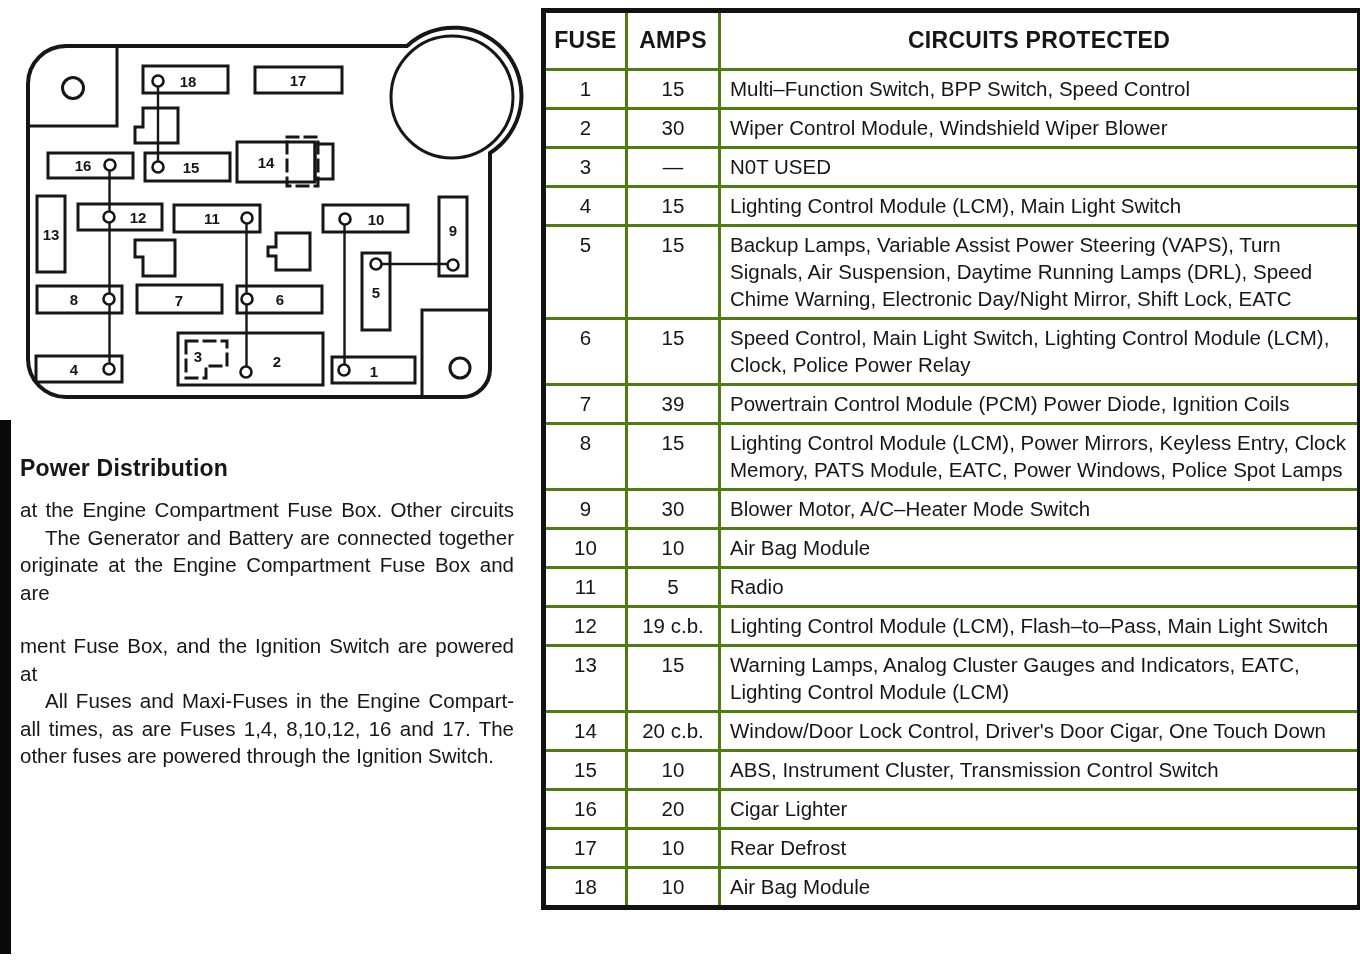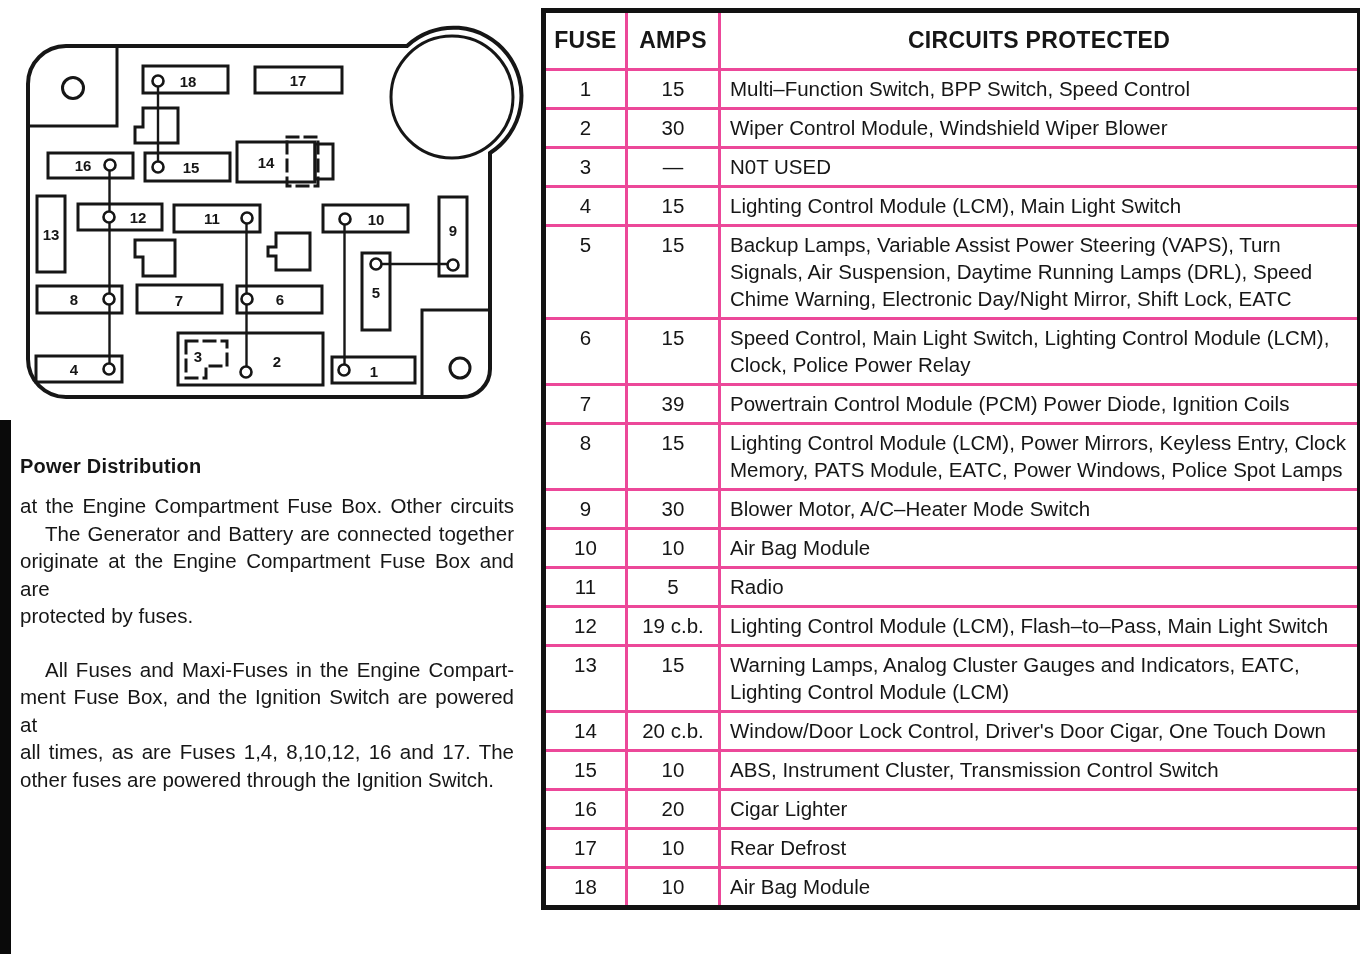--- a/index.html
+++ b/index.html
@@ -10,33 +10,33 @@
   }
   
   .scan-bar { position:absolute; left:0; top:420px; width:11px; height:534px; background:#0a0a0a; }
 
   
   svg.diagram { position:absolute; left:0; top:0; }
   svg.diagram text { font-family:"Liberation Sans", sans-serif; font-weight:bold; font-size:15px; fill:#161616; }
 
   
   .textblock { position:absolute; left:20px; top:455px; width:494px; }
-  .textblock h2 { margin:0 0 14px 0; font-size:20px; letter-spacing:.2px; }
+  .textblock h2 { margin:0 0 14px 0; font-size:23px; letter-spacing:.2px; }
   .para { font-size:20.5px; line-height:27.5px; margin:0 0 26px 0; }
   .line { text-align:justify; text-align-last:justify; }
   .line.last { text-align-last:left; }
   .line.first { text-indent:25px; }
 
   
   table.fuse-table {
     position:absolute; left:541px; top:8px; width:816px;
     border-collapse:collapse; table-layout:fixed; background:#fff;
     border:5px solid #121212;
   }
-  .fuse-table th, .fuse-table td { border:3px solid #ec4899; }
+  .fuse-table th, .fuse-table td { border:3px solid #4d7c0f; }
   .fuse-table th { font-size:23px; padding:14px 4px; text-align:center; letter-spacing:.3px; }
   .fuse-table td { font-size:20.5px; line-height:27px; padding:4px 10px 5px 9px; vertical-align:top; }
   .fuse-table td.num { text-align:center; padding-left:2px; padding-right:2px; }
   col.c1 { width:83px; } col.c2 { width:93px; } col.c3 { width:640px; }
 </style>
 </head>
 <body>
 
 <div class="scan-bar"></div>
 
@@ -121,25 +121,24 @@
     <text x="188" y="81">18</text>
   </g>
 </svg>
 
 <div class="textblock">
   <h2>Power Distribution</h2>
   <div class="para">
       <div class="line">at the Engine Compartment Fuse Box. Other circuits</div>
       <div class="line first">The Generator and Battery are connected together</div>
       <div class="line">originate at the Engine Compartment Fuse Box and are</div>
-      <div class="line last">protected by fuses.</div>
     </div>
   <div class="para">
+      <div class="line">ment Fuse Box, and the Ignition Switch are powered at</div>
       <div class="line first">All Fuses and Maxi-Fuses in the Engine Compart-</div>
-      <div class="line">ment Fuse Box, and the Ignition Switch are powered at</div>
       <div class="line">all times, as are Fuses 1,4, 8,10,12, 16 and 17. The</div>
       <div class="line last">other fuses are powered through the Ignition Switch.</div>
     </div>
 </div>
 
 <table class="fuse-table">
   <colgroup>
       <col class="c1">
       <col class="c2">
       <col class="c3">

